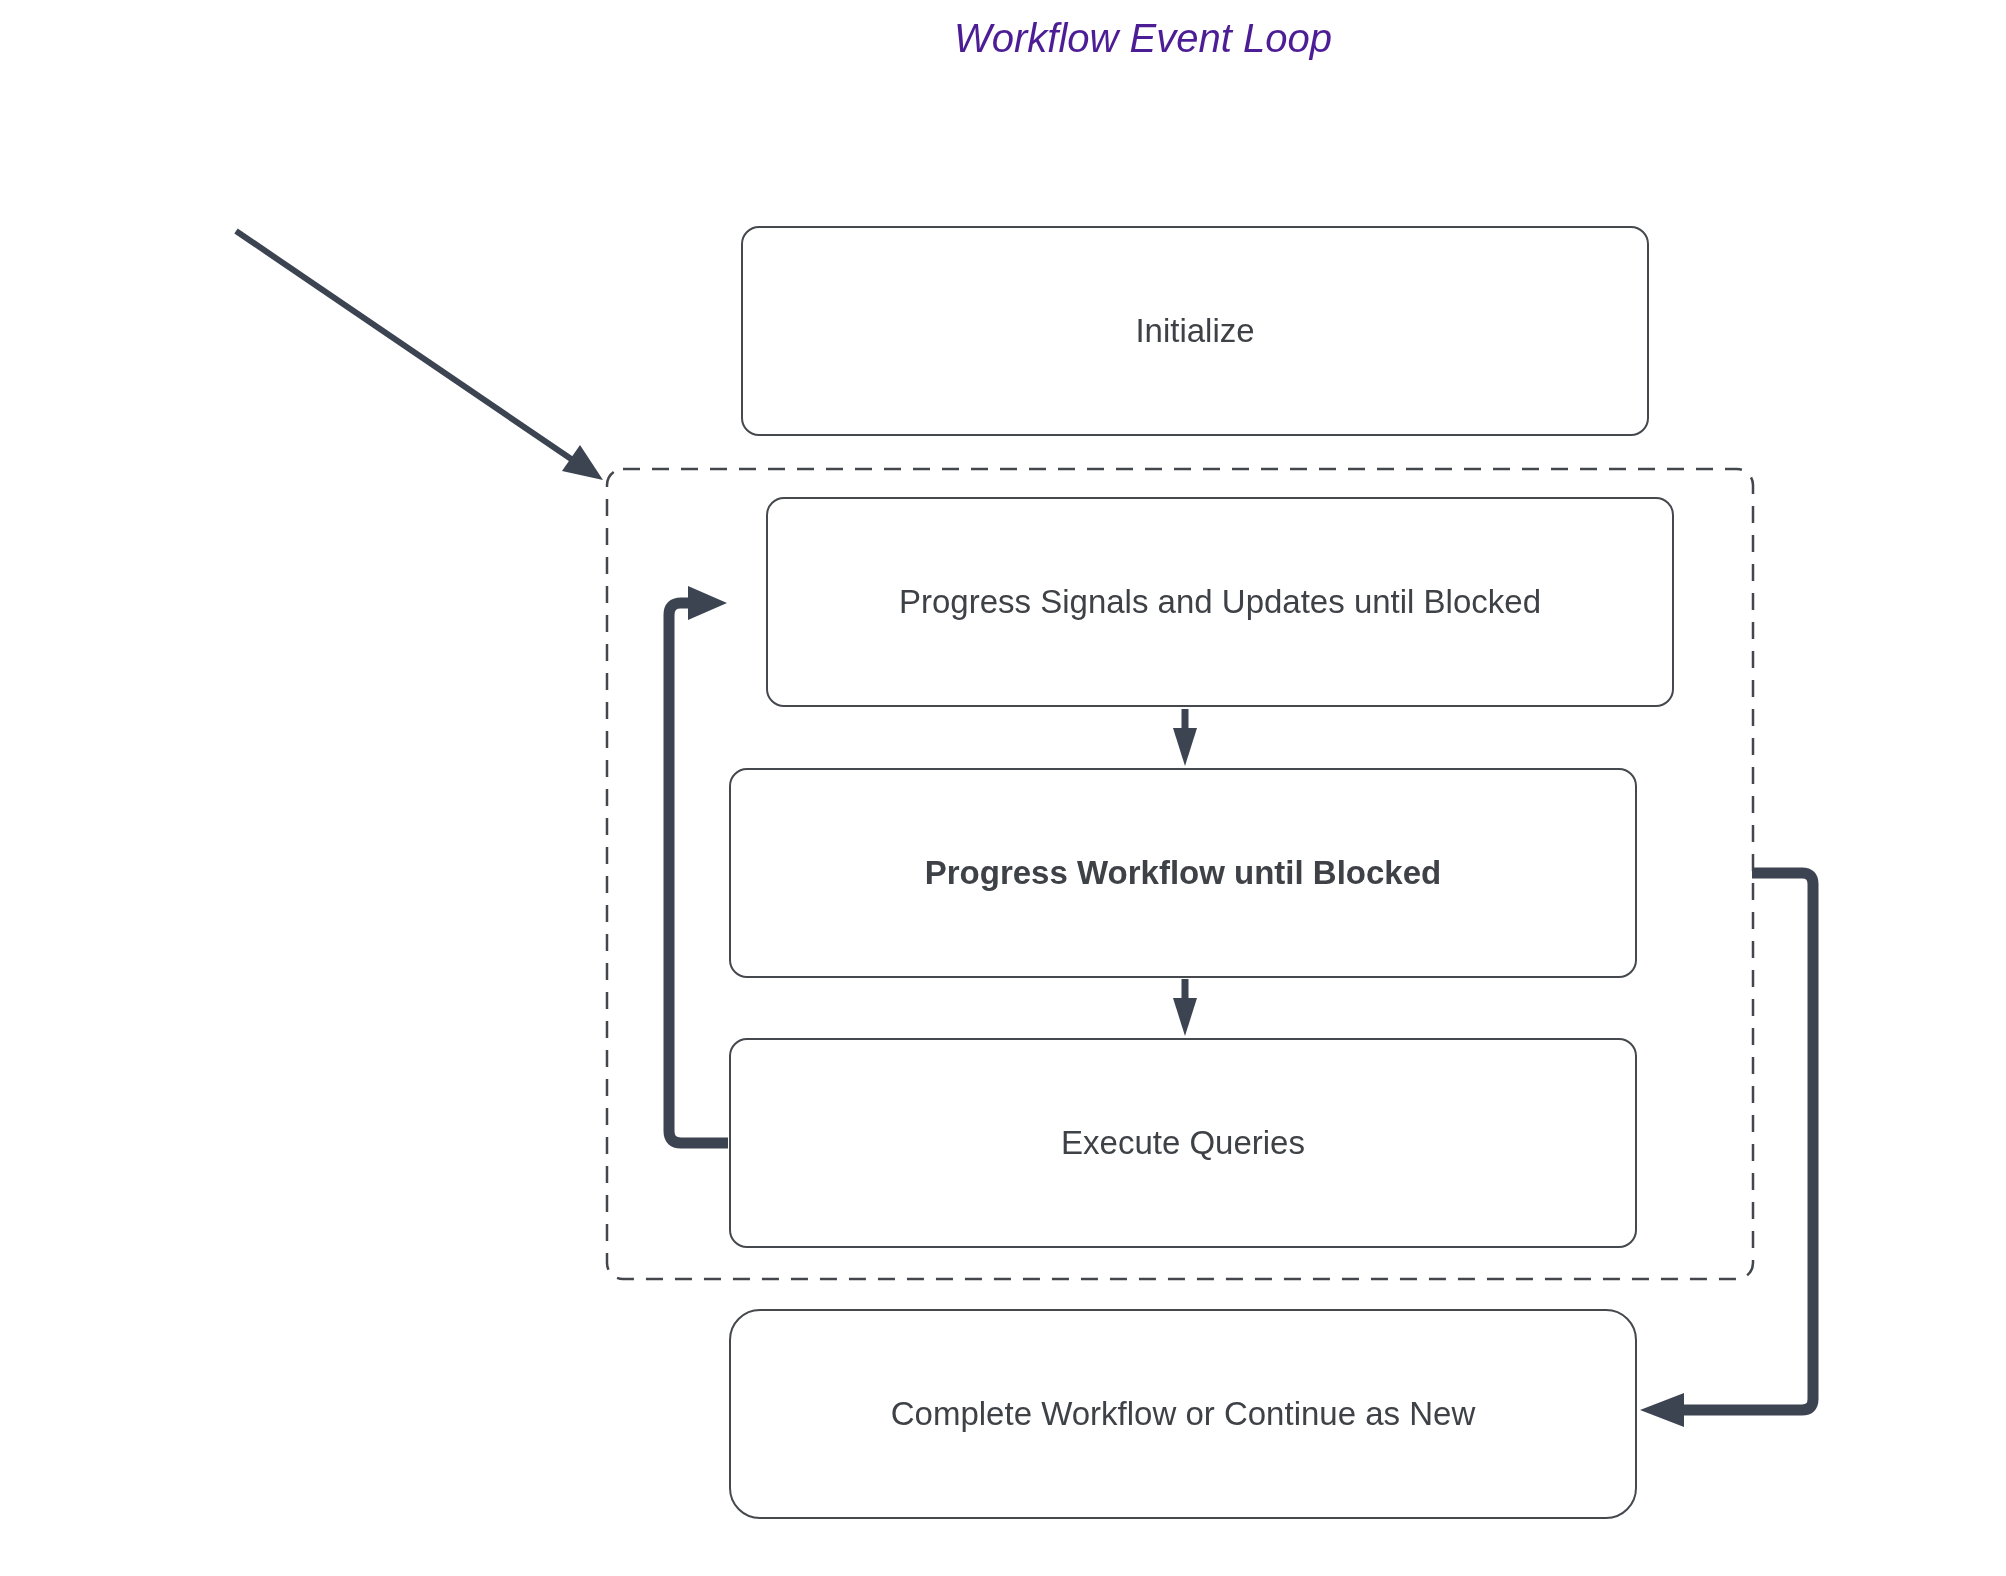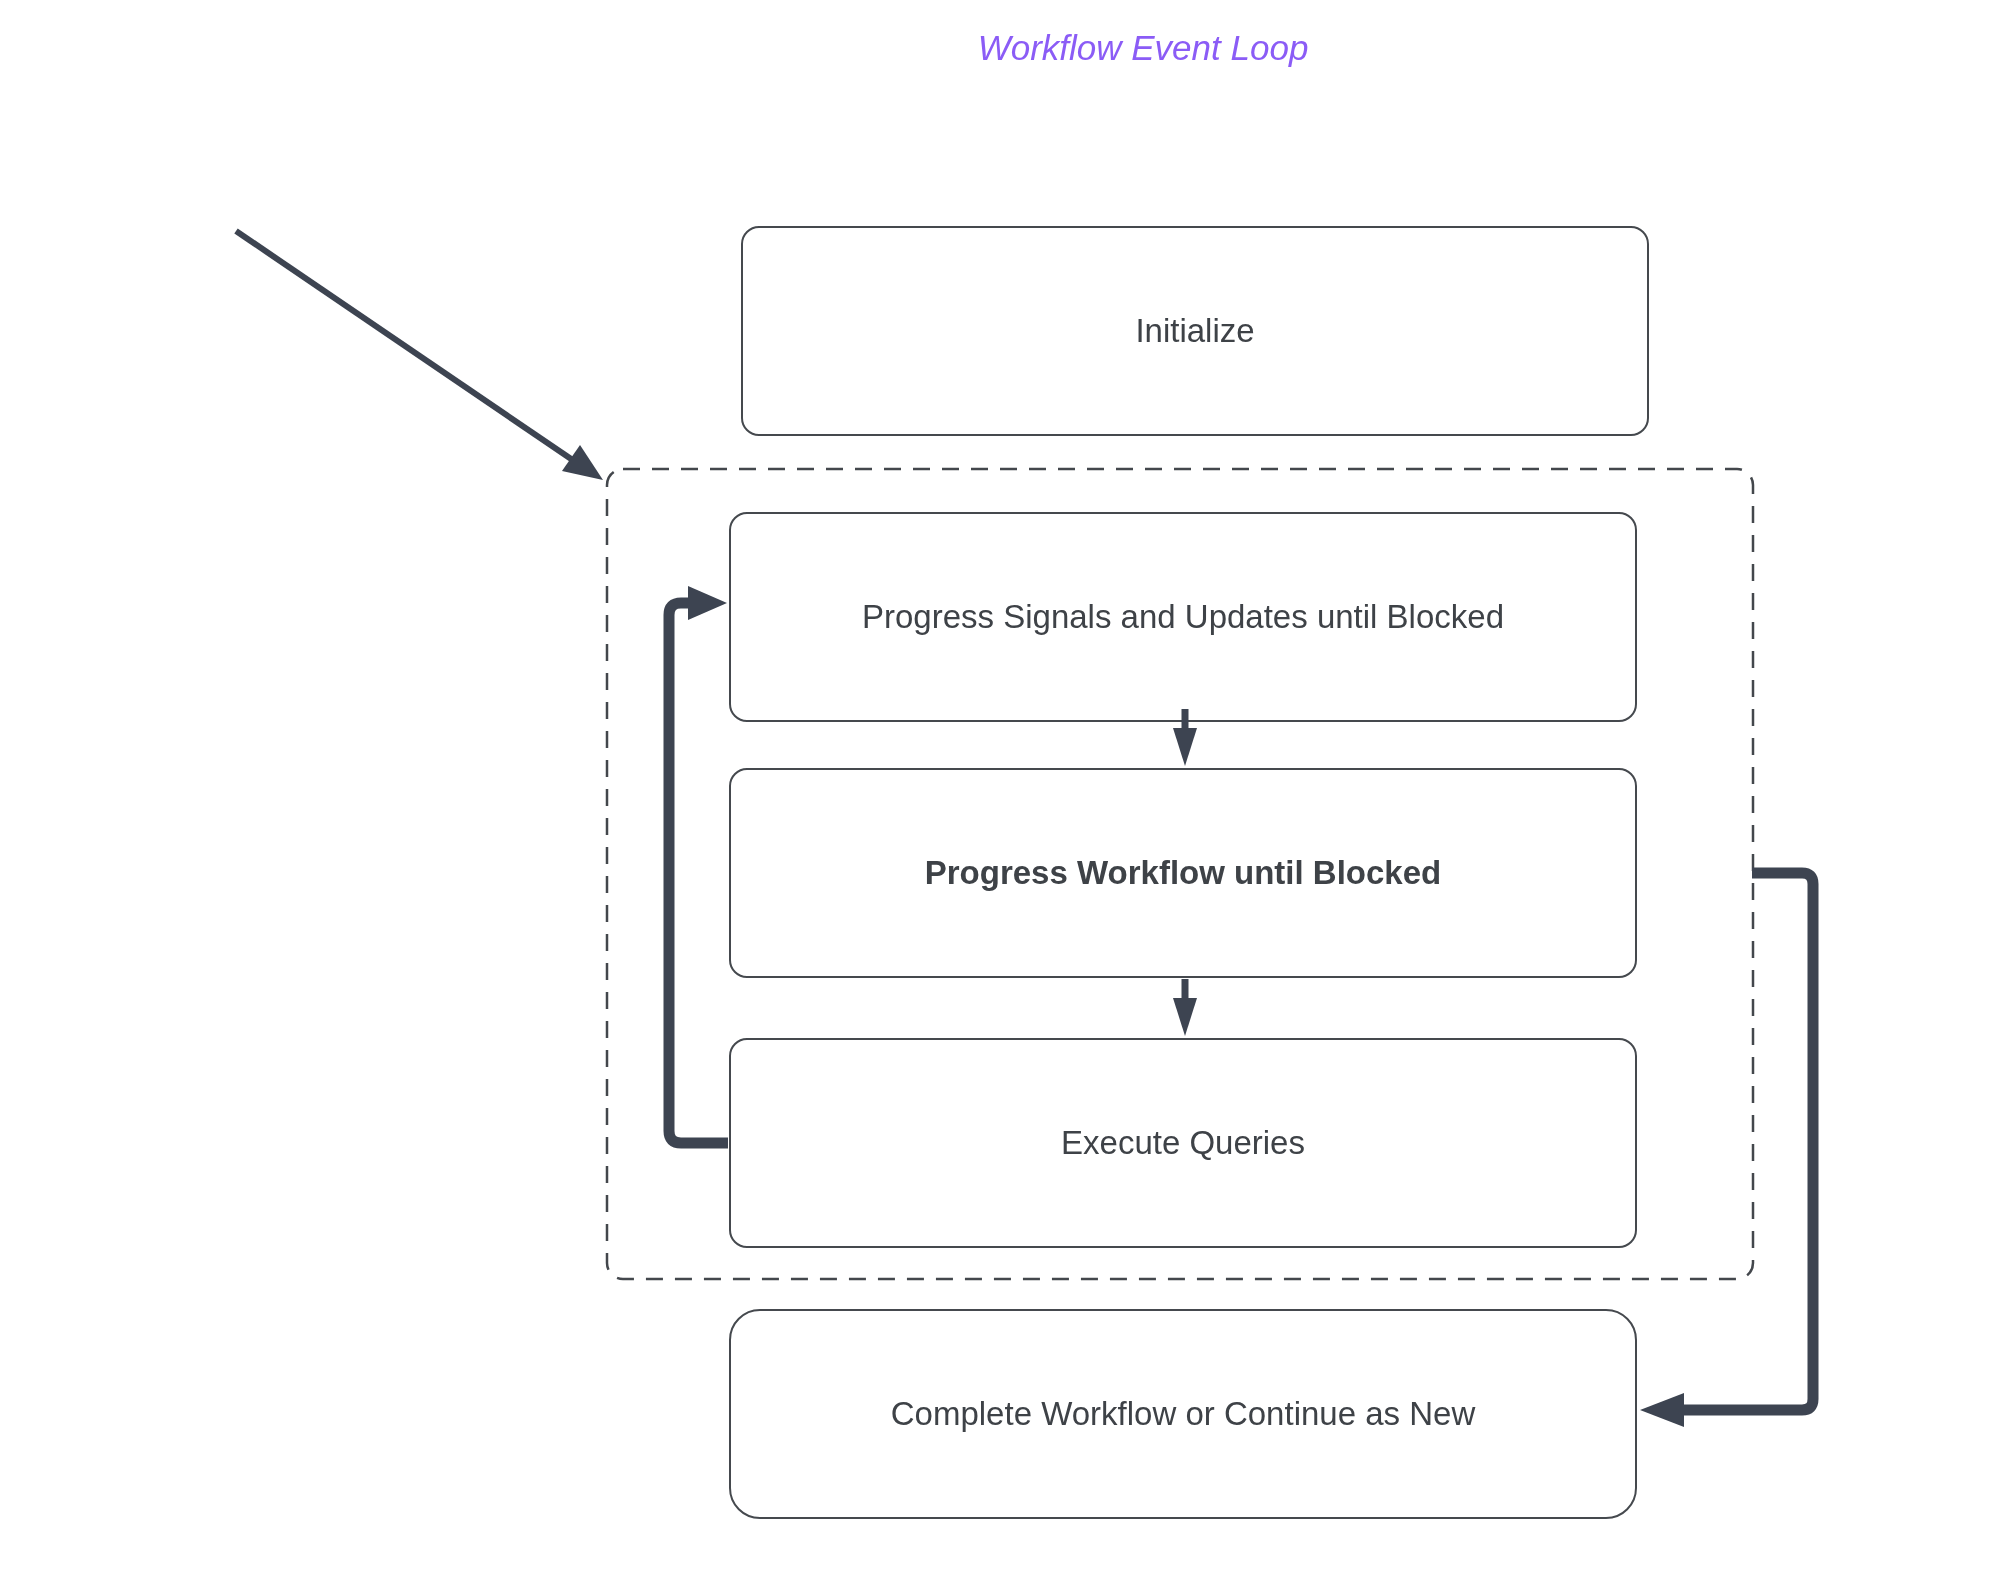--- a/index.html
+++ b/index.html
@@ -11,25 +11,25 @@
     position: relative;
     width: 2006px;
     height: 1576px;
     background: #ffffff;
     font-family: "Liberation Sans", sans-serif;
     overflow: hidden;
   }
   .diagram-title {
     position: absolute;
     left: 1143px;
-    top: 28px;
+    top: 16px;
     transform: translateX(-50%);
-    font-size: 35px;
+    font-size: 40px;
     font-style: italic;
-    color: #8b5cf6;
+    color: #4c1d95;
     white-space: nowrap;
   }
   .annotation {
     position: absolute;
     left: 167px;
     top: 140px;
     transform: translateX(-50%);
     text-align: center;
     font-size: 32px;
     line-height: 41px;
@@ -46,21 +46,21 @@
     border-radius: 18px;
     display: flex;
     align-items: center;
     justify-content: center;
     font-size: 33px;
     color: #3e4247;
     box-sizing: border-box;
     text-align: center;
   }
   .node-initialize        { top: 226px; margin-left: 12px; }
-  .node-progress-signals  { top: 512px; }
+  .node-progress-signals  { top: 497px; margin-left: 37px; }
   .node-progress-workflow { top: 768px; font-weight: bold; }
   .node-execute-queries   { top: 1038px; }
   .node-complete          { top: 1309px; border-radius: 31px; }
   .connector-layer {
     position: absolute;
     left: 0;
     top: 0;
     width: 2006px;
     height: 1576px;
     pointer-events: none;

